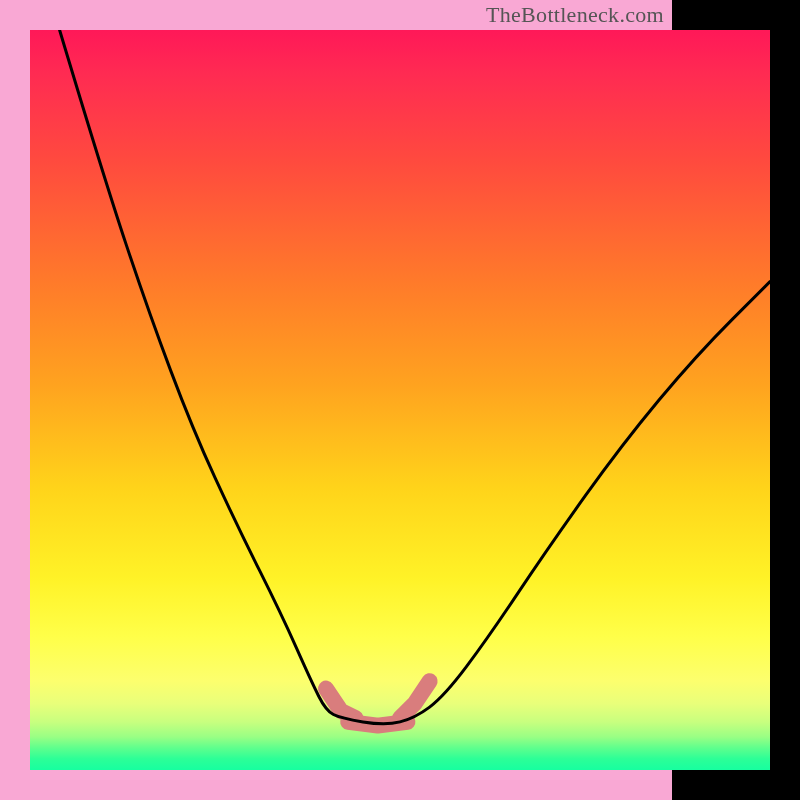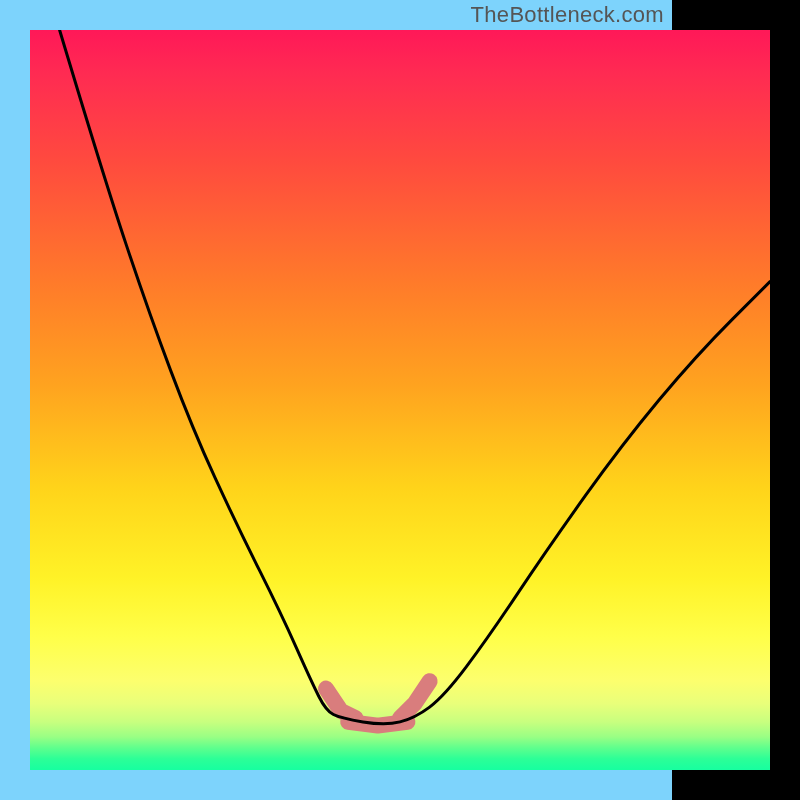--- a/index.html
+++ b/index.html
@@ -8,21 +8,22 @@
     width: 800px;
     height: 800px;
     background: #000;
     font-family: Arial, Helvetica, sans-serif;
     overflow: hidden;
   }
   .frame {
     position: relative;
     width: 672px;
     height: 800px;
-    background: #7dd3fc;
+    background: #f9a8d4;
+    font-family: Liberation Serif, serif;
   }
   .watermark {
     position: absolute;
     top: 2px;
     right: 8px;
     color: #555;
     font-size: 22px;
     font-weight: 400;
     letter-spacing: 0.3px;
     user-select: none;

